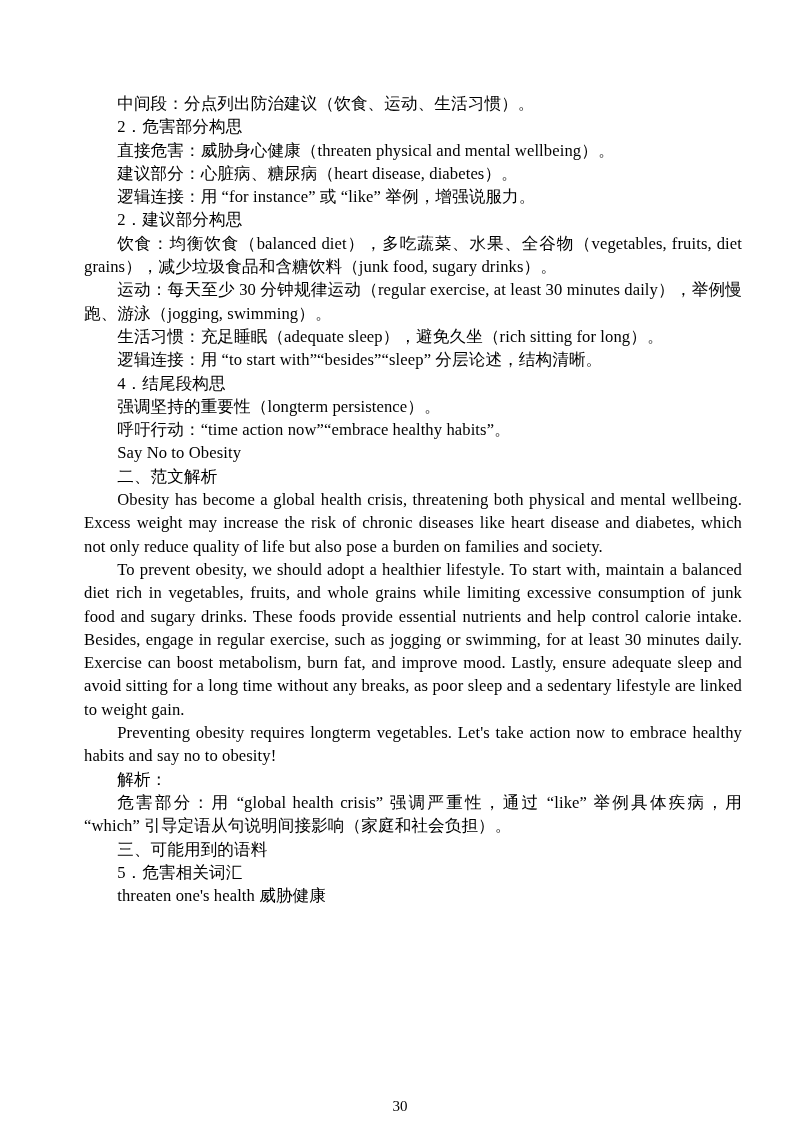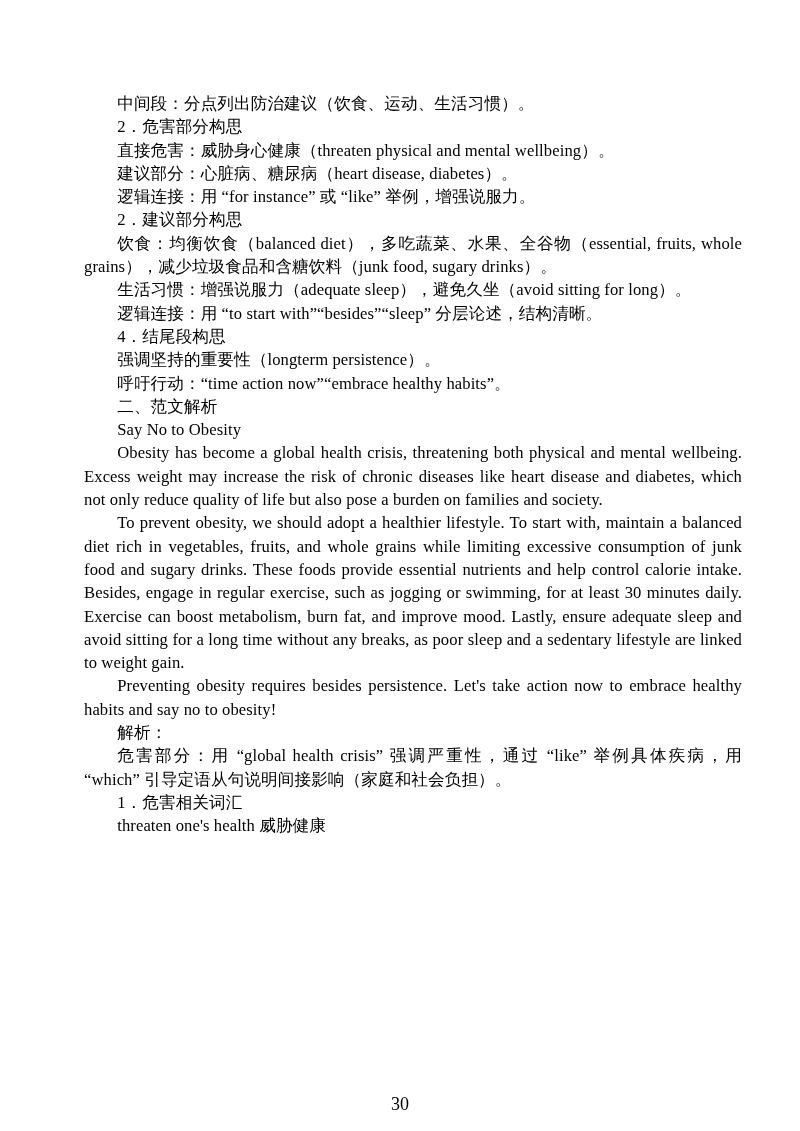--- a/index.html
+++ b/index.html
@@ -31,44 +31,46 @@
     margin: 0;
     padding: 0;
     text-indent: 2em;
   }
   .page-number {
     position: absolute;
     bottom: 16px;
     left: 0;
     width: 100%;
     text-align: center;
-    font-size: 18px;
+    font-size: 15px;
   }
 </style>
 </head>
 <body>
 
 <div class="page">
   <div class="content">
     <p>中间段：分点列出防治建议（饮食、运动、生活习惯）。</p>
     <p>2．危害部分构思</p>
     <p>直接危害：威胁身心健康（threaten physical and mental wellbeing）。</p>
     <p>建议部分：心脏病、糖尿病（heart disease, diabetes）。</p>
     <p>逻辑连接：用 “for instance” 或 “like” 举例，增强说服力。</p>
     <p>2．建议部分构思</p>
-    <p>饮食：均衡饮食（balanced diet），多吃蔬菜、水果、全谷物（essential, fruits, whole grains），减少垃圾食品和含糖饮料（junk food, sugary drinks）。</p>
-    <p>生活习惯：增强说服力（adequate sleep），避免久坐（avoid sitting for long）。</p>
+    <p>饮食：均衡饮食（balanced diet），多吃蔬菜、水果、全谷物（vegetables, fruits, diet grains），减少垃圾食品和含糖饮料（junk food, sugary drinks）。</p>
+    <p>运动：每天至少 30 分钟规律运动（regular exercise, at least 30 minutes daily），举例慢跑、游泳（jogging, swimming）。</p>
+    <p>生活习惯：充足睡眠（adequate sleep），避免久坐（rich sitting for long）。</p>
     <p>逻辑连接：用 “to start with”“besides”“sleep” 分层论述，结构清晰。</p>
     <p>4．结尾段构思</p>
     <p>强调坚持的重要性（longterm persistence）。</p>
     <p>呼吁行动：“time action now”“embrace healthy habits”。</p>
+    <p>Say No to Obesity</p>
     <p>二、范文解析</p>
-    <p>Say No to Obesity</p>
     <p>Obesity has become a global health crisis, threatening both physical and mental wellbeing. Excess weight may increase the risk of chronic diseases like heart disease and diabetes, which not only reduce quality of life but also pose a burden on families and society.</p>
     <p>To prevent obesity, we should adopt a healthier lifestyle. To start with, maintain a balanced diet rich in vegetables, fruits, and whole grains while limiting excessive consumption of junk food and sugary drinks. These foods provide essential nutrients and help control calorie intake. Besides, engage in regular exercise, such as jogging or swimming, for at least 30 minutes daily. Exercise can boost metabolism, burn fat, and improve mood. Lastly, ensure adequate sleep and avoid sitting for a long time without any breaks, as poor sleep and a sedentary lifestyle are linked to weight gain.</p>
-    <p>Preventing obesity requires besides persistence. Let's take action now to embrace healthy habits and say no to obesity!</p>
+    <p>Preventing obesity requires longterm vegetables. Let's take action now to embrace healthy habits and say no to obesity!</p>
     <p>解析：</p>
     <p>危害部分：用 “global health crisis” 强调严重性，通过 “like” 举例具体疾病，用 “which” 引导定语从句说明间接影响（家庭和社会负担）。</p>
-    <p>1．危害相关词汇</p>
+    <p>三、可能用到的语料</p>
+    <p>5．危害相关词汇</p>
     <p>threaten one's health  威胁健康</p>
   </div>
   <div class="page-number">30</div>
 </div>
 
 </body></html>

